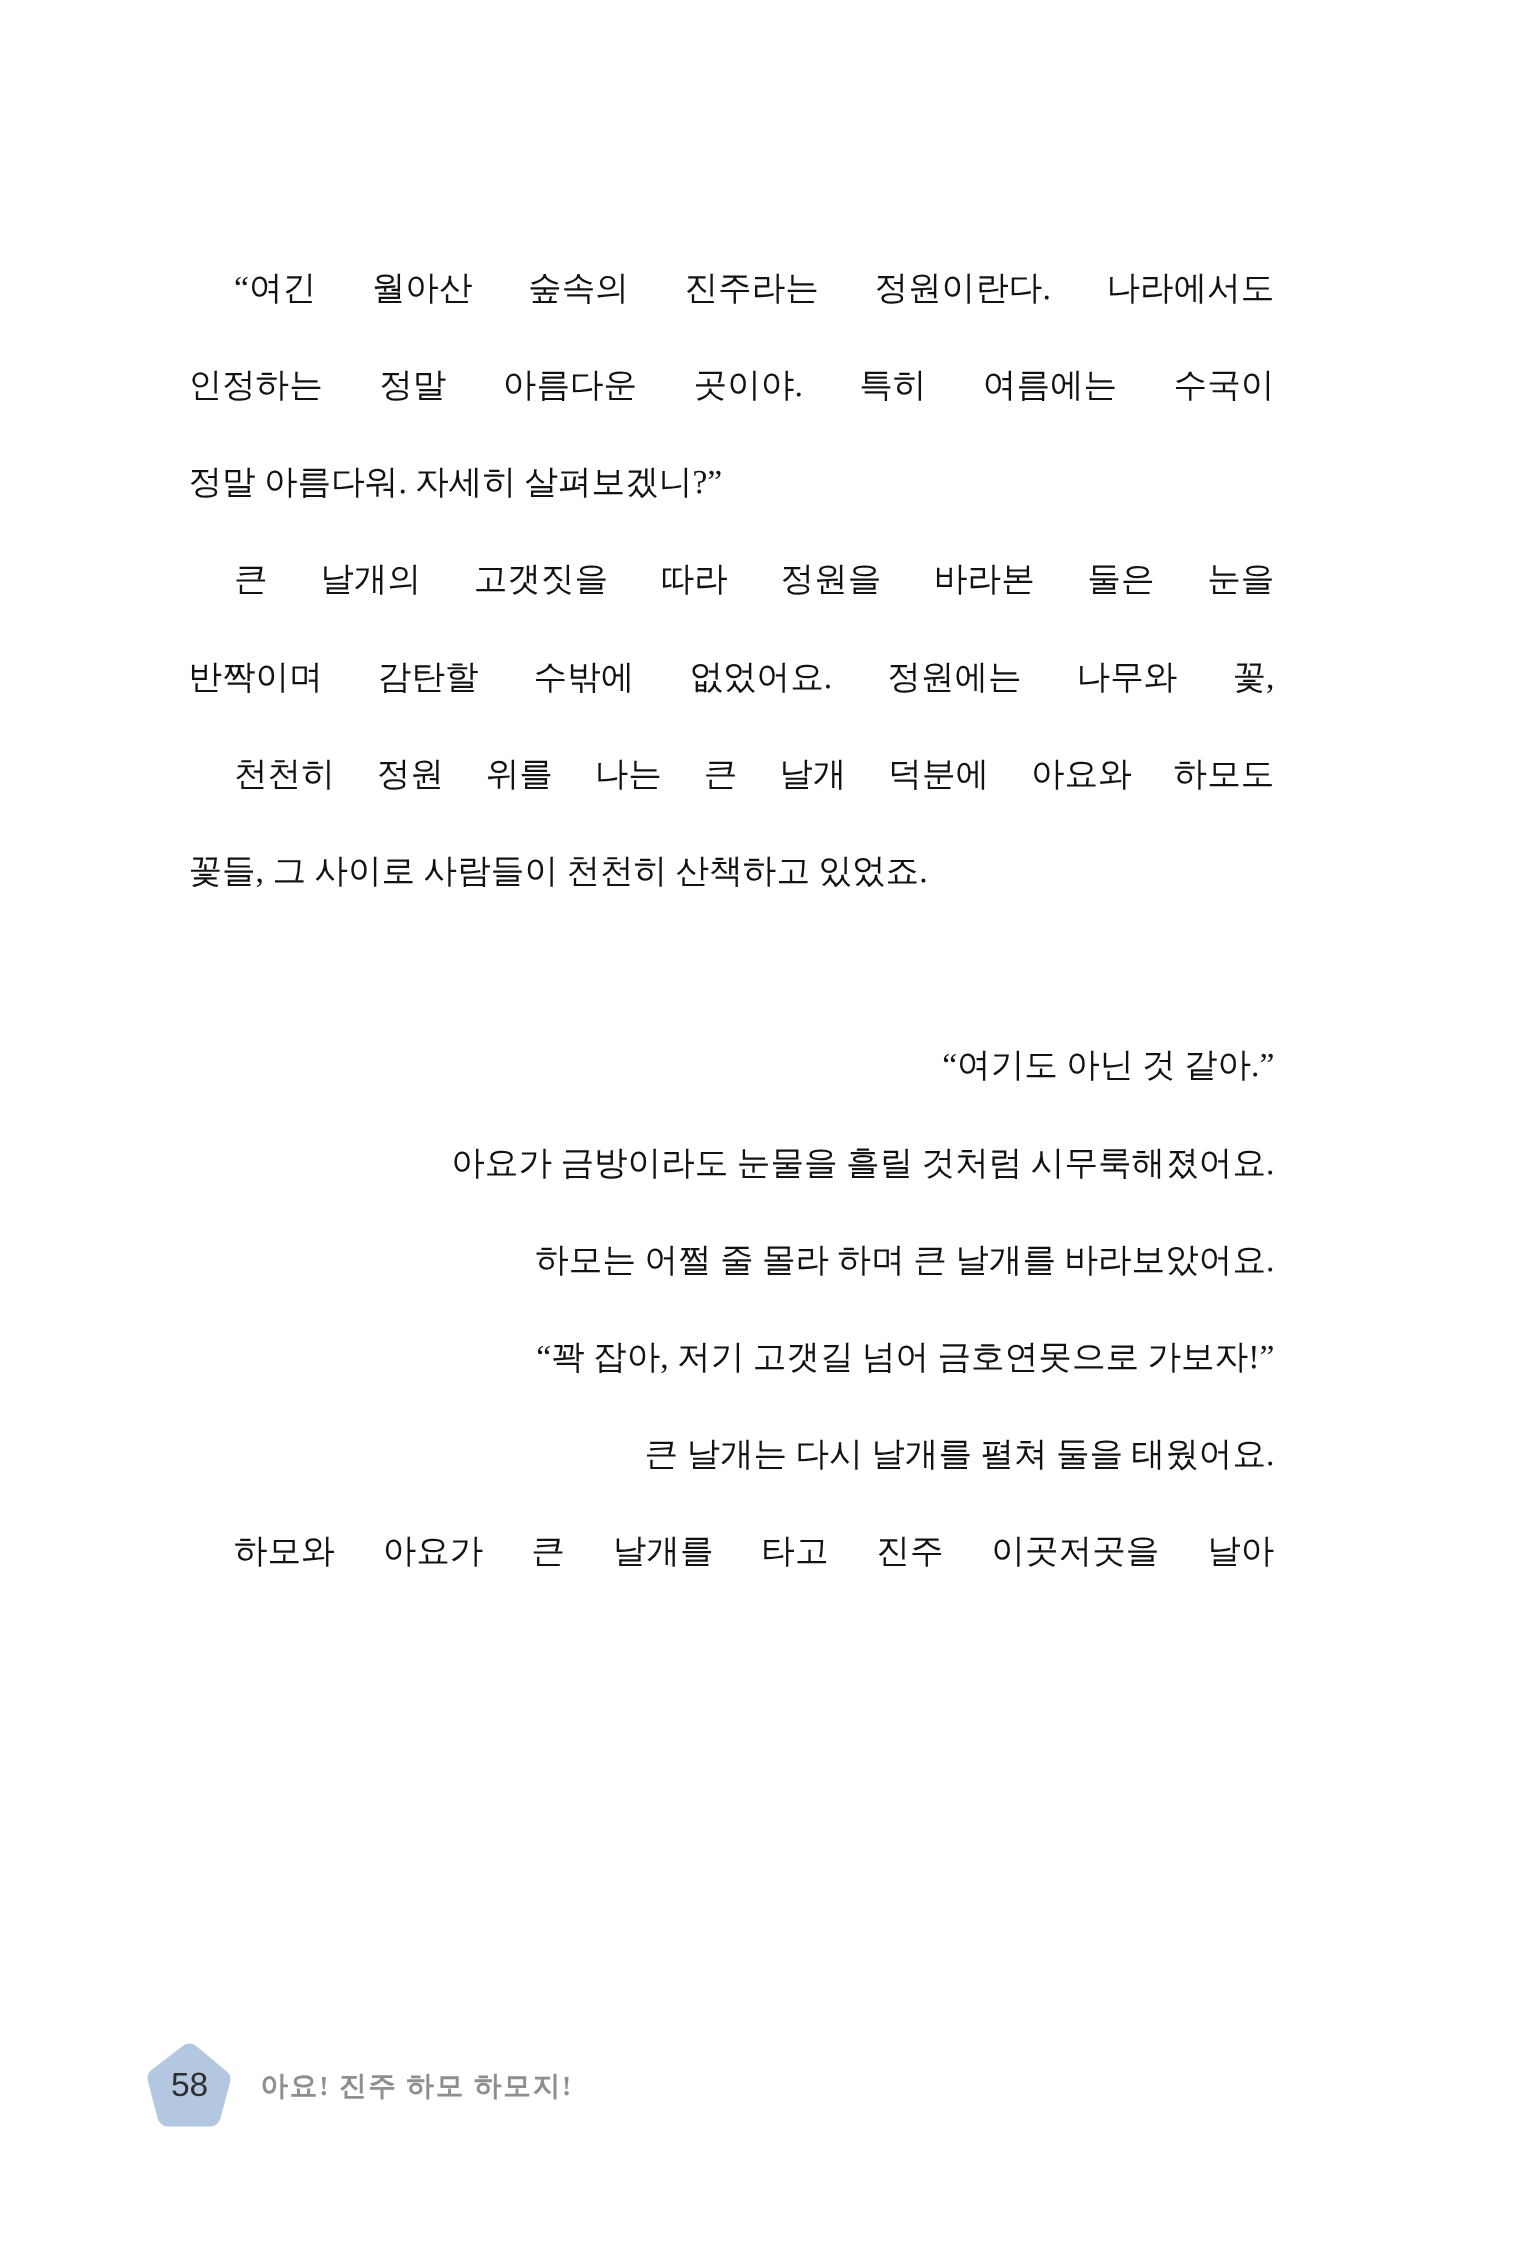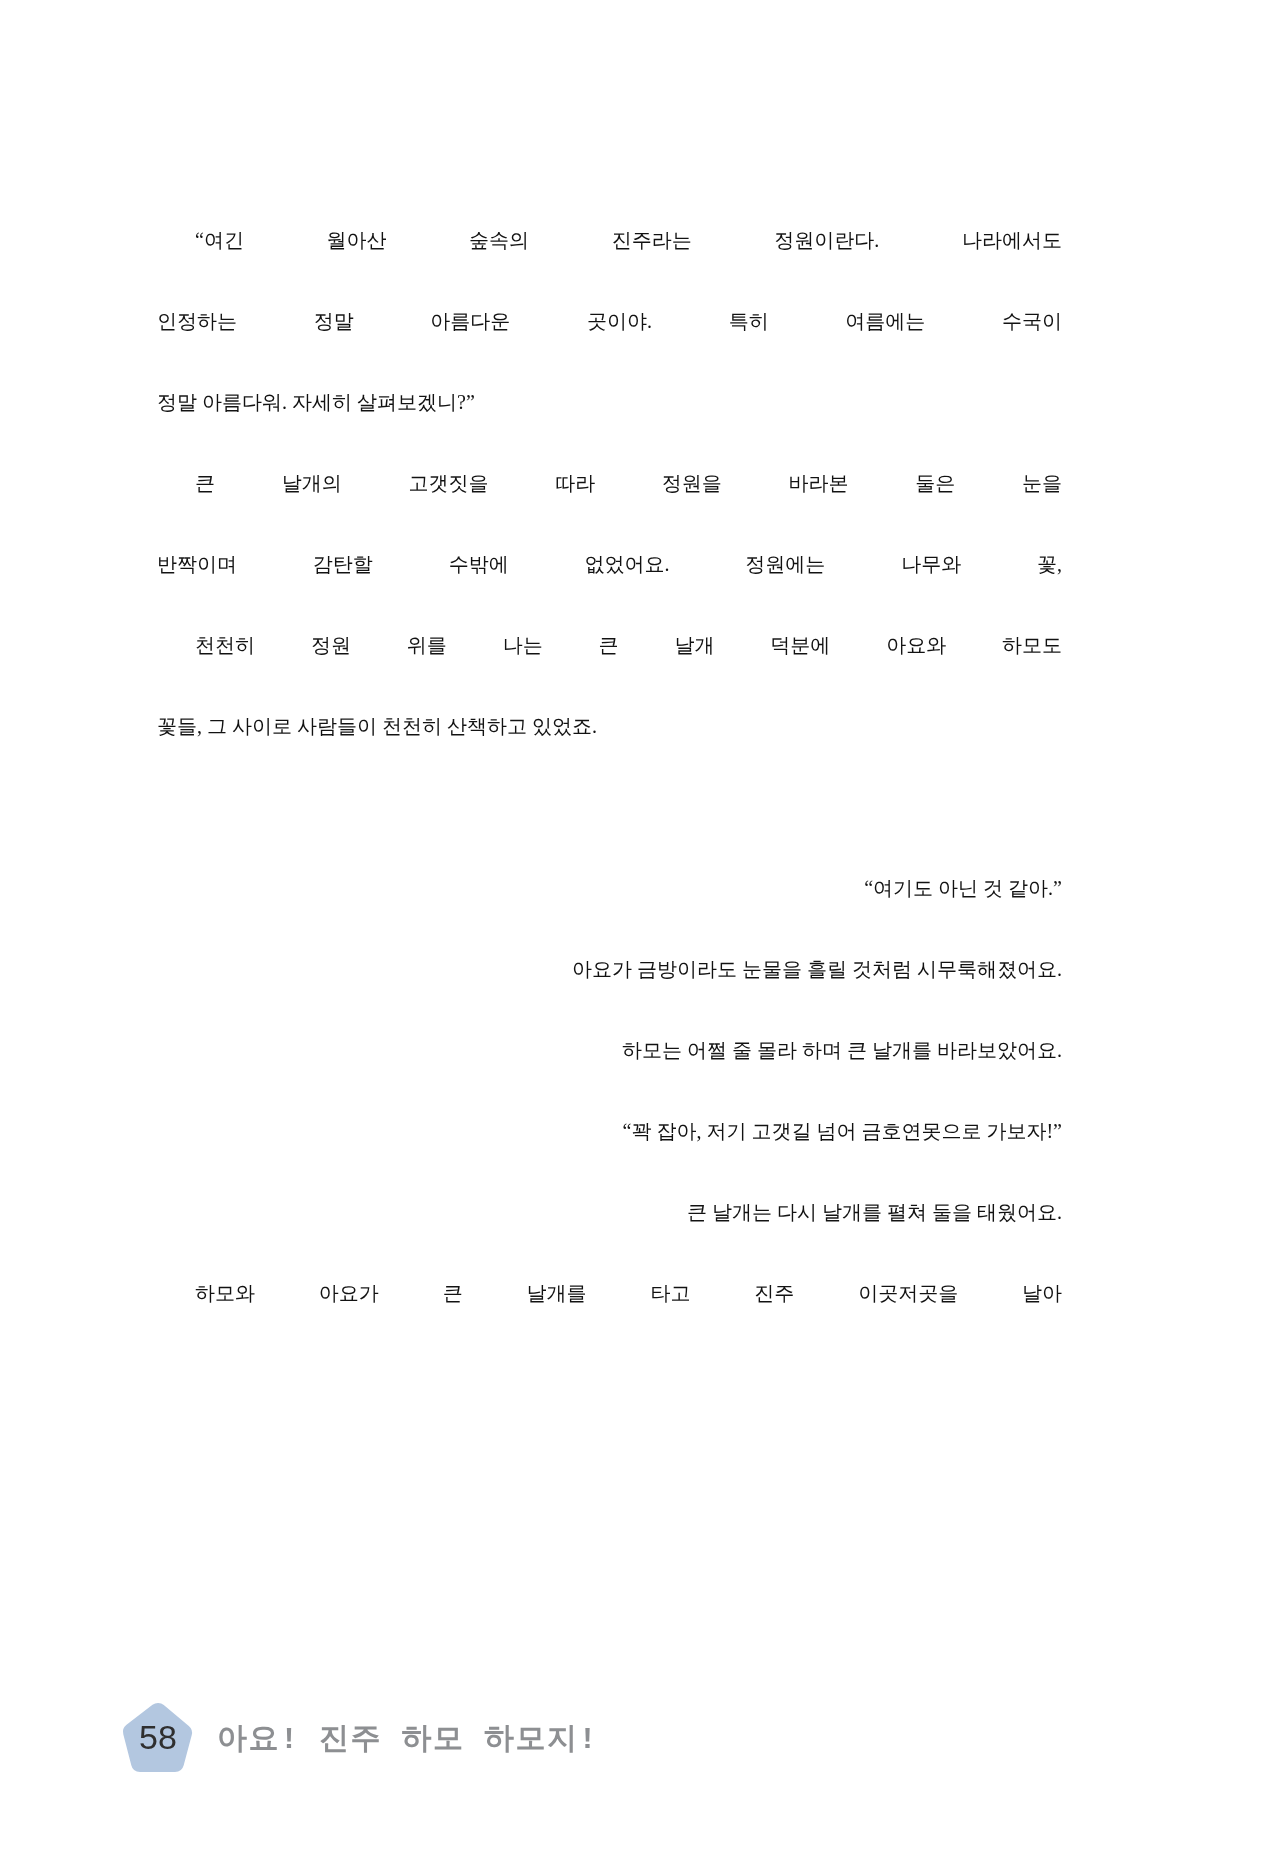--- a/index.html
+++ b/index.html
@@ -11,21 +11,21 @@
     background: var(--page-bg, #ffffff);
     overflow: hidden;
     font-family: "Liberation Serif", serif;
   }
   .text-block {
     position: absolute;
     left: 157px;
     top: 200px;
     width: 905px;
     color: var(--body-text, #121212);
-    font-size: 20px;
+    font-size: 28px;
   }
   .line {
     height: 81px;
     line-height: 81px;
     white-space: nowrap;
   }
   .line.justify {
     white-space: normal;
     text-align: justify;
     text-align-last: justify;
@@ -47,29 +47,29 @@
     flex: 0 0 auto;
   }
   .badge svg { position: absolute; left: 0; top: 0; width: 100%; height: 100%; }
   .pagenum {
     position: absolute;
     left: 0; top: 50%;
     width: 100%;
     transform: translateY(-52%);
     text-align: center;
     font-family: "Liberation Sans", sans-serif;
-    font-size: 34px;
+    font-size: 28px;
     font-weight: 400;
     color: var(--page-number, #2f2f2f);
   }
   .book-title {
     margin-left: 22px;
-    font-family: Liberation Mono, monospace;
+    font-family: Liberation Serif, serif;
     font-weight: 700;
-    font-size: 30px;
+    font-size: 23px;
     letter-spacing: 1.5px;
     color: var(--footer-text, #8d8f92);
   }
 </style>
 </head>
 <body>
 
 <div class="page">
 
   <div class="text-block">

